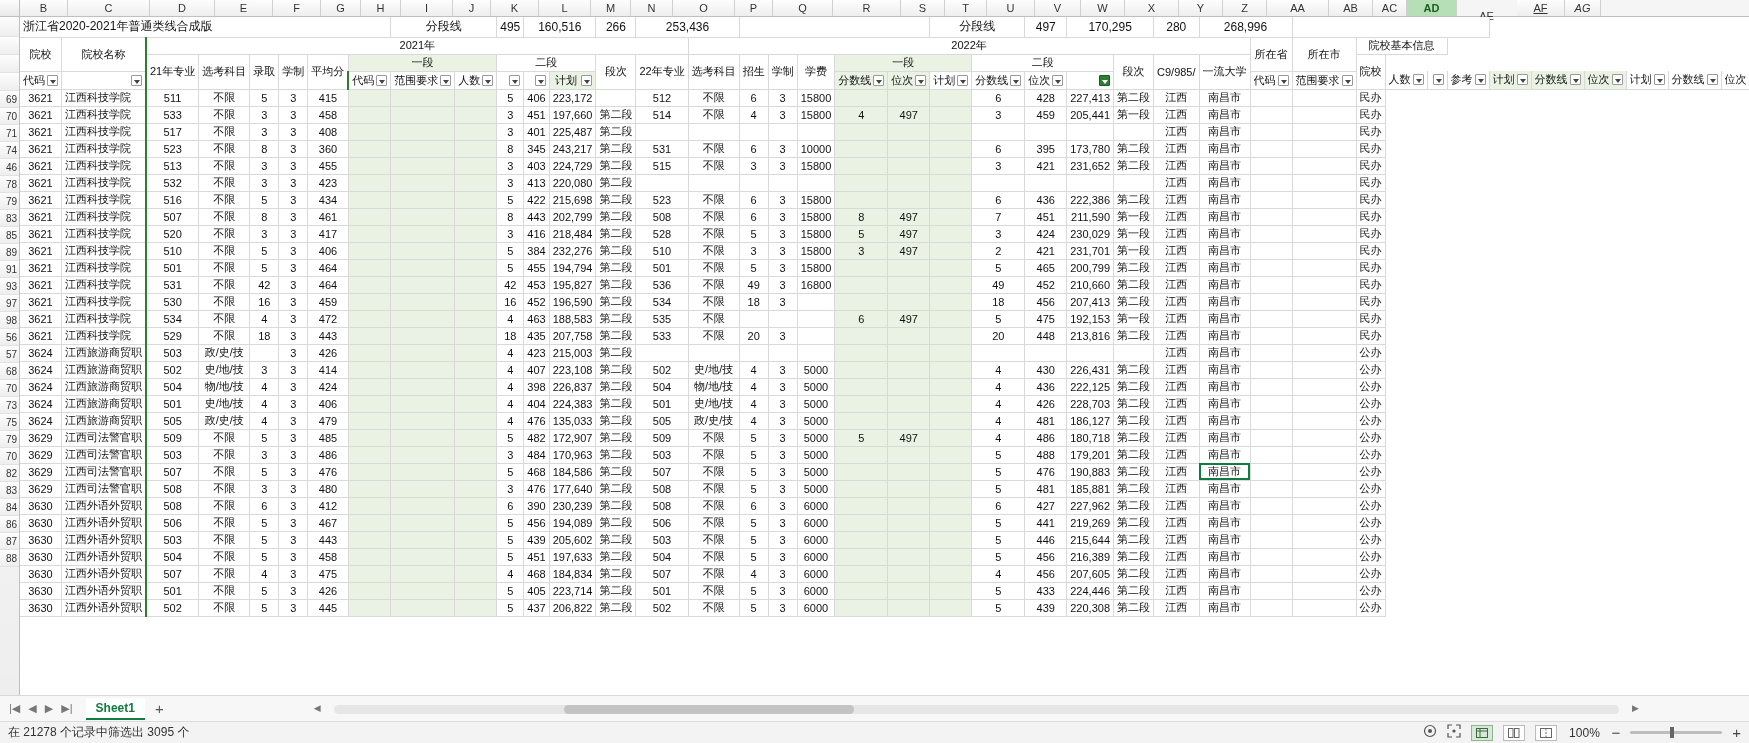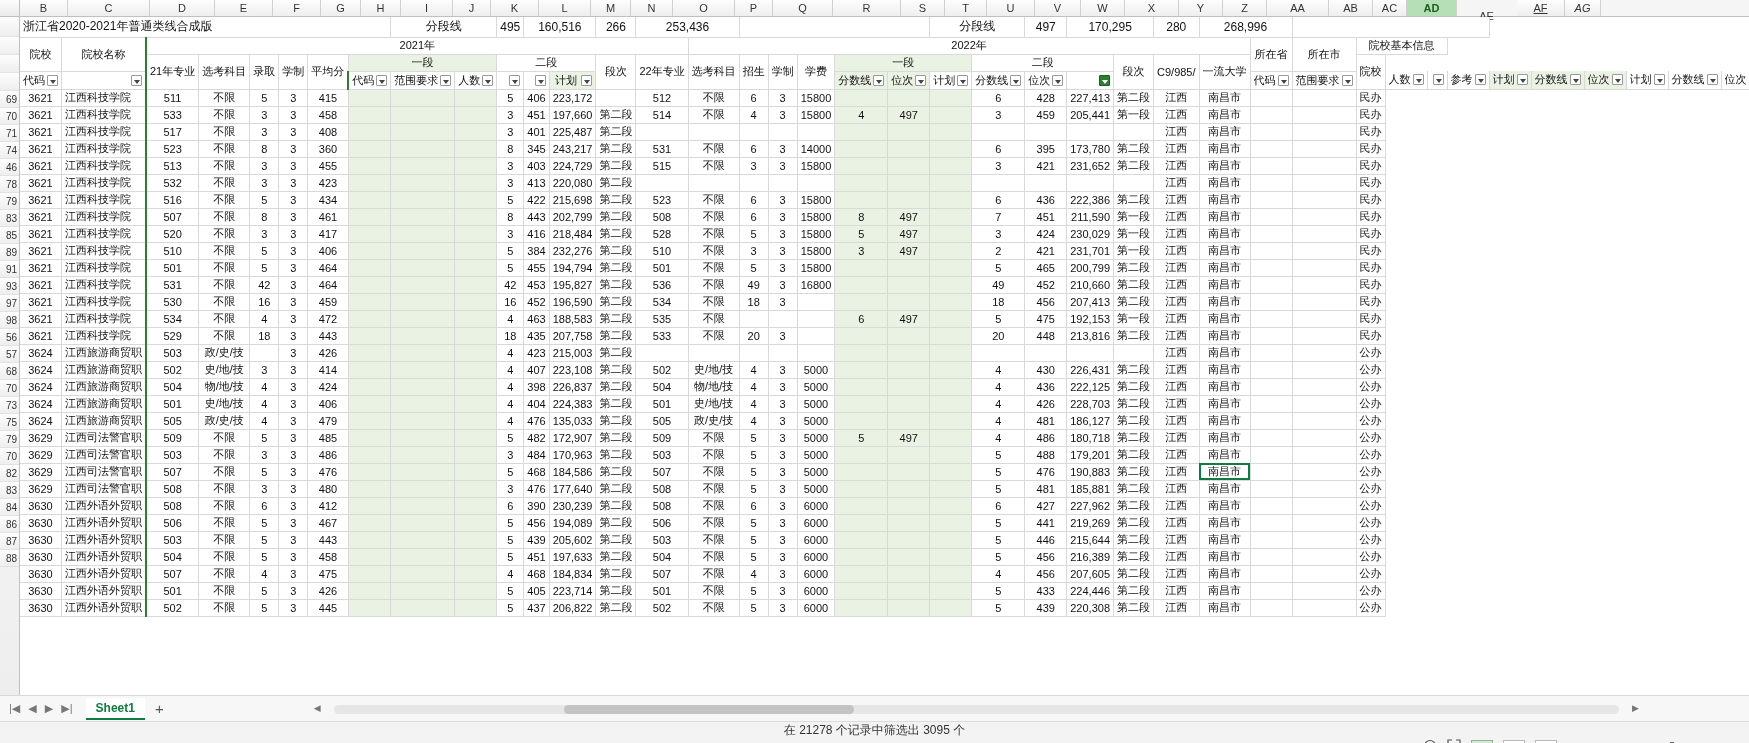--- a/index.html
+++ b/index.html
@@ -91,21 +91,20 @@
     flex: 1 1 auto; height: 12px; margin: 0 10px; position: relative;
   }
   .tab-scroll .track { position: absolute; left: 0; right: 0; top: 2px; height: 9px; background: #e6e6e6; border-radius: 5px; }
   .tab-scroll .thumb { position: absolute; left: 22%; width: 40%; top: 2px; height: 9px; background: #c3c3c3; border-radius: 5px; }
   .tab-scroll .arrow { position: absolute; top: 0; font-size: 9px; color: #777; }
 
   .statusbar {
     height: 22px; background: #f3f3f3; border-top: 1px solid #dcdcdc;
     display: flex; align-items: center; font-size: 12px; color: #333;
     padding: 0 8px;
-    flex-direction: column;
   }
   .status-left { flex: 0 0 auto; }
   .status-right { margin-left: auto; display: flex; align-items: center; gap: 10px; }
   .viewbtn {
     width: 22px; height: 16px; border: 1px solid #bbb; background: #fff;
     display: inline-flex; align-items: center; justify-content: center;
   }
   .viewbtn.active { background: #d8e8d8; border-color: #8bb98b; }
   .zoomtrack { width: 92px; height: 3px; background: #bdbdbd; position: relative; border-radius: 2px; }
   .zoomthumb { position: absolute; left: 40px; top: -4px; width: 4px; height: 11px; background: #666; }
@@ -537,21 +536,21 @@
               <td class="tc green-fill"></td>
               <td class="tc green-fill"></td>
               <td class="tc">8</td>
               <td class="tc">345</td>
               <td class="tr bold">243,217</td>
               <td class="tc thick-r">第二段</td>
               <td class="tc">531</td>
               <td class="tc">不限</td>
               <td class="tc">6</td>
               <td class="tc">3</td>
-              <td class="tc">14000</td>
+              <td class="tc">10000</td>
               <td class="tc green-fill"></td>
               <td class="tc green-fill"></td>
               <td class="tc green-fill"></td>
               <td class="tc">6</td>
               <td class="tc">395</td>
               <td class="tr bold">173,780</td>
               <td class="tc thick-r">第二段</td>
               <td class="tc">江西</td>
               <td class="tc">南昌市</td>
               <td class="tc"></td>

